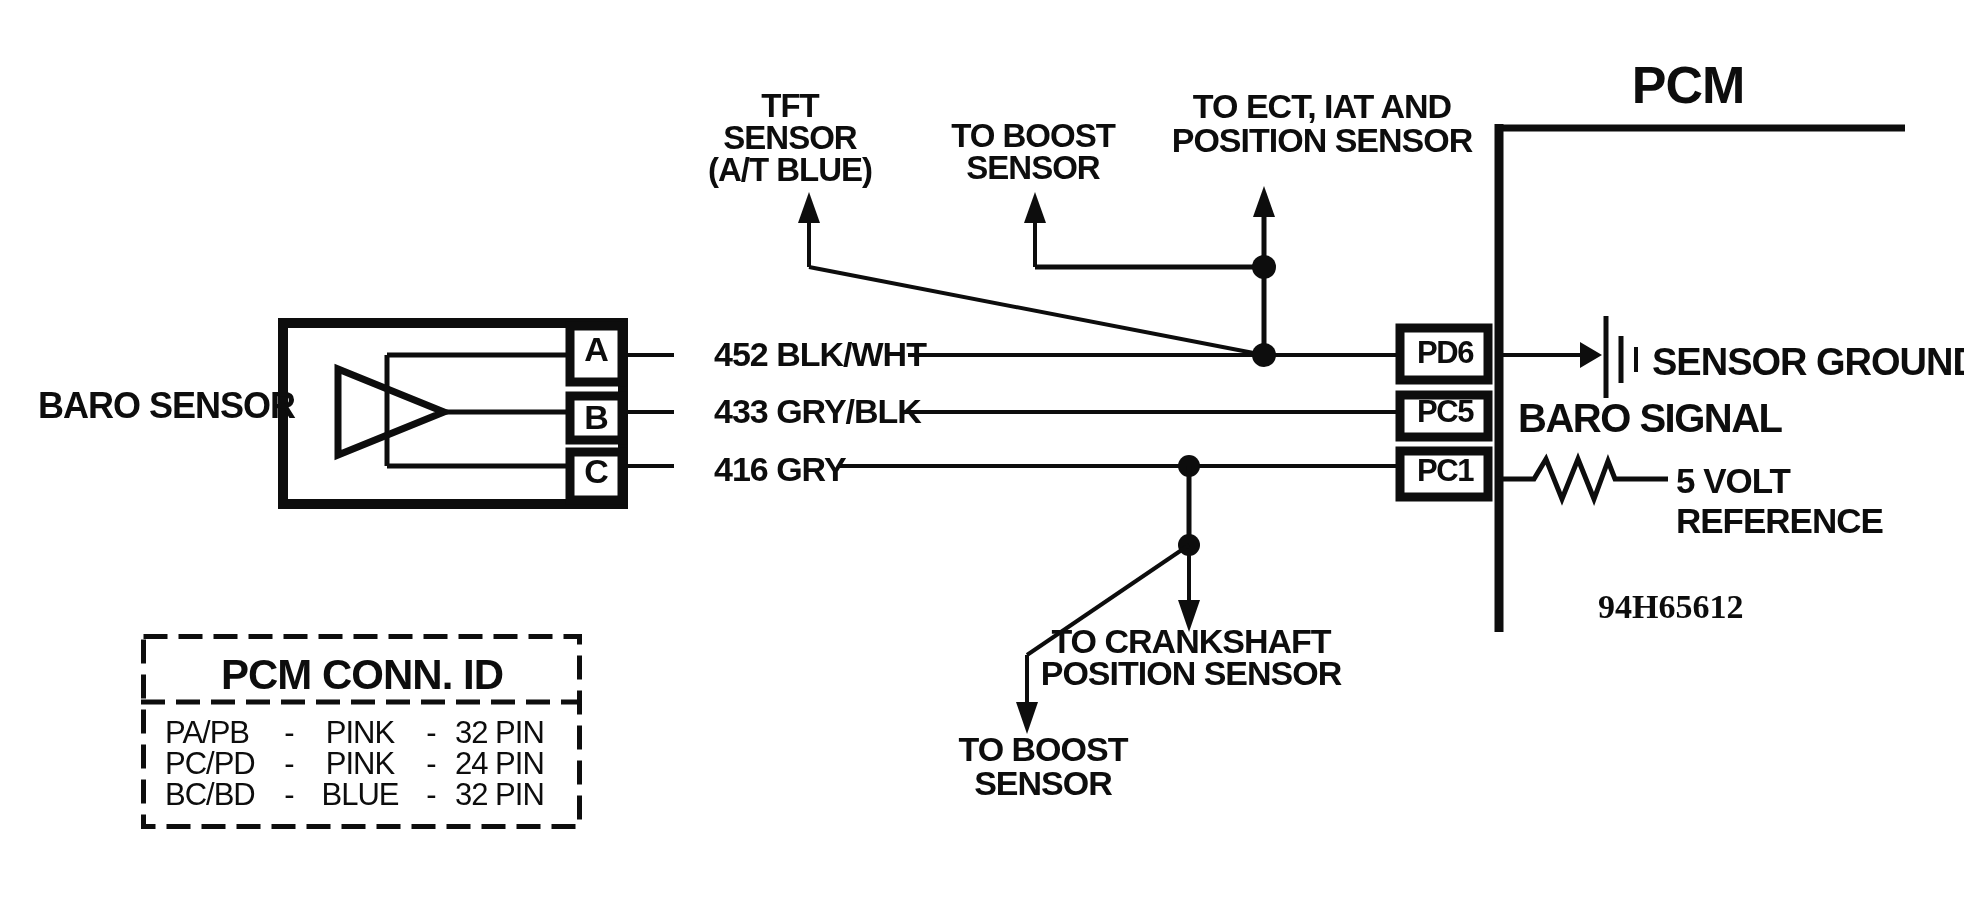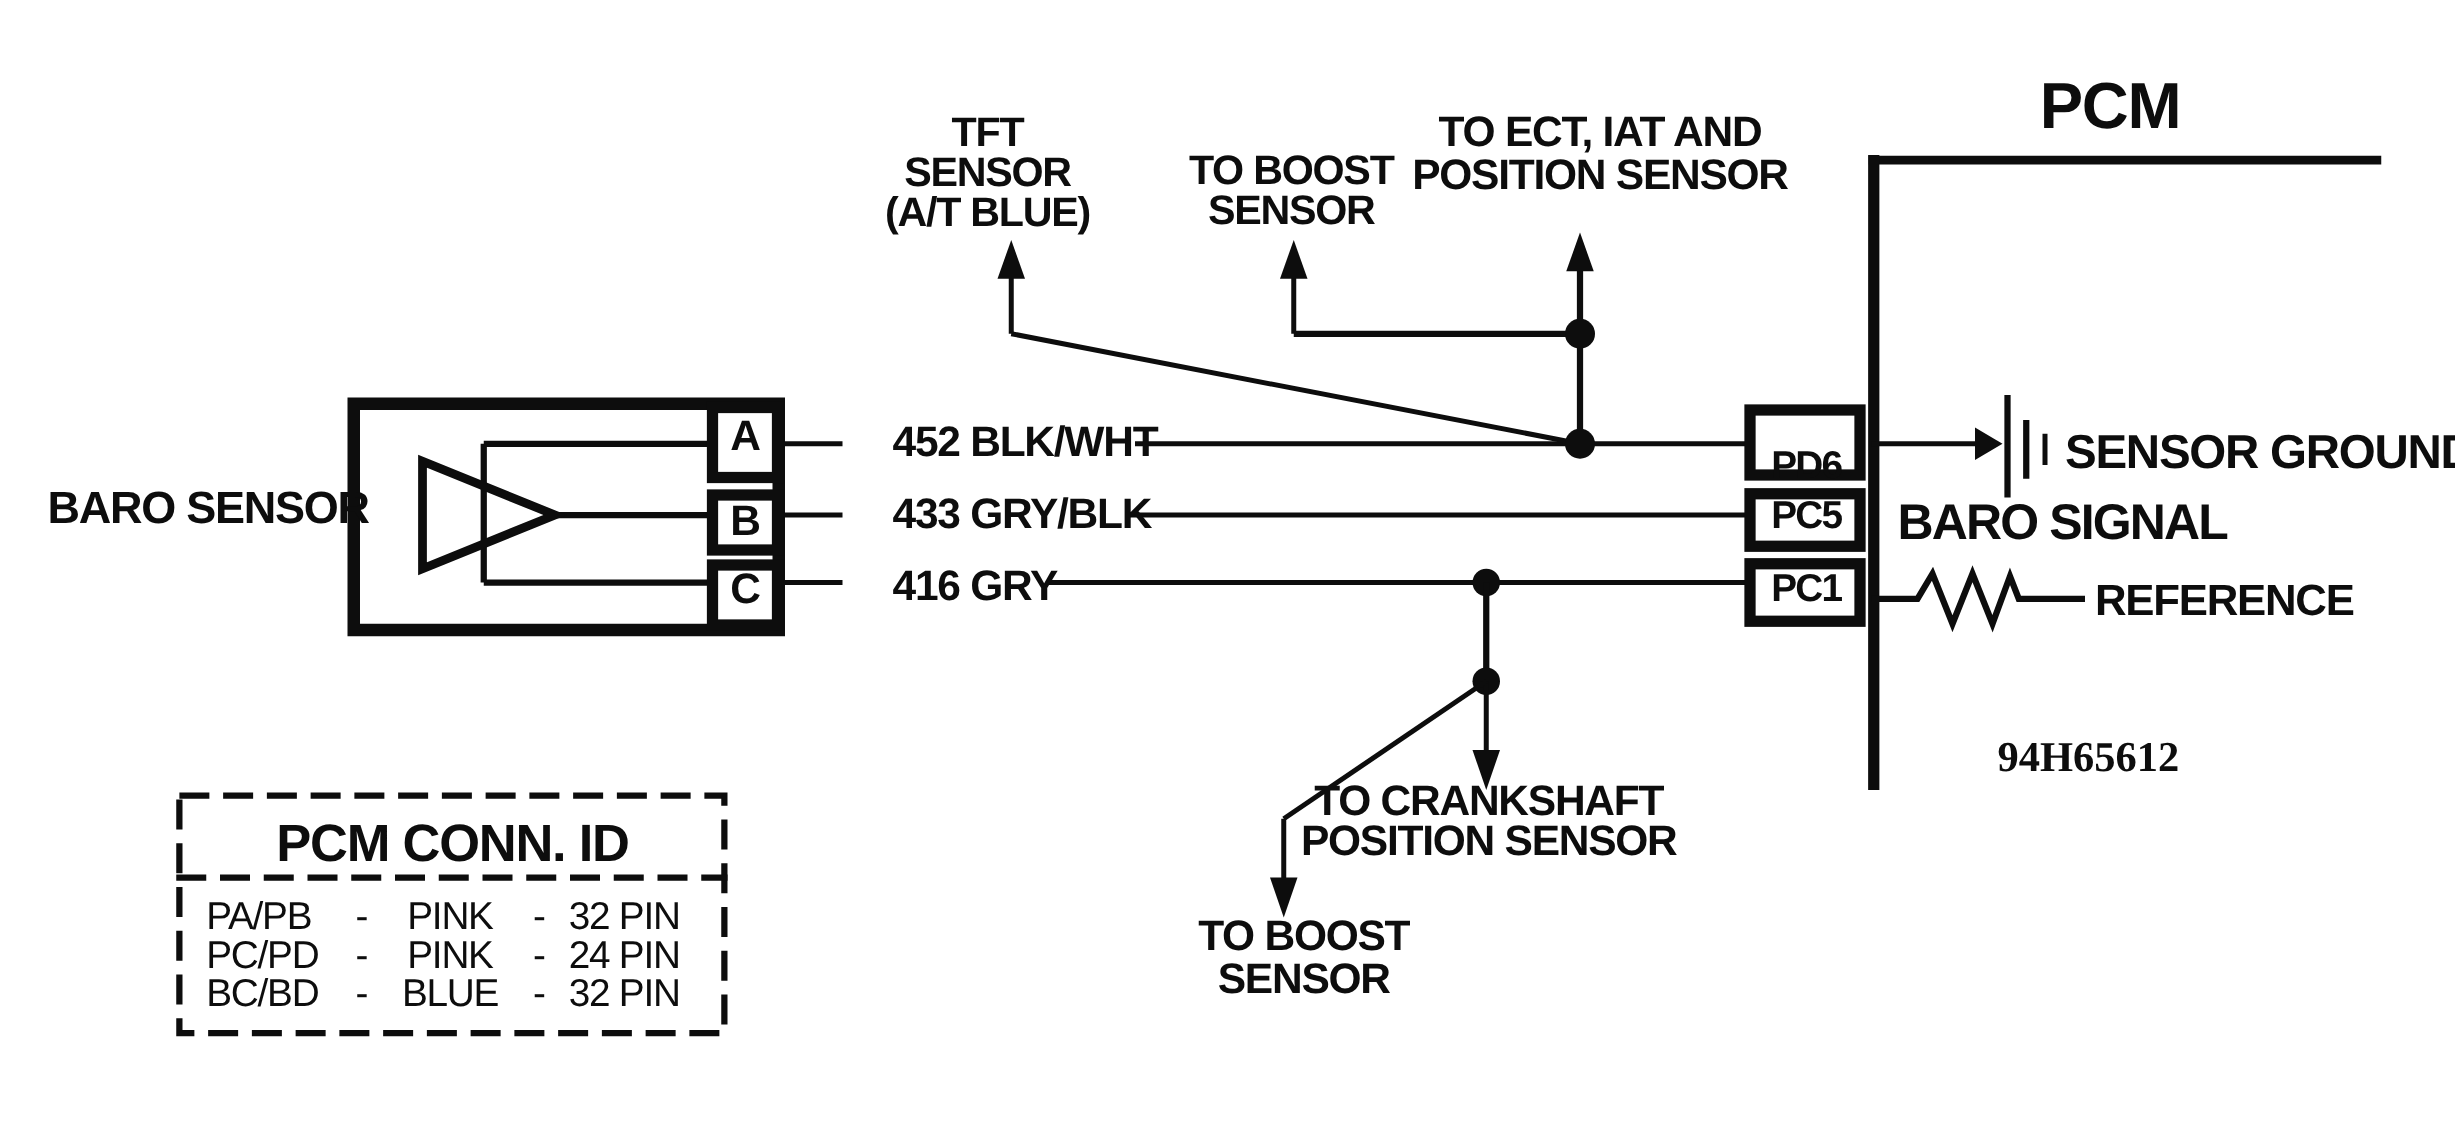--- a/index.html
+++ b/index.html
@@ -3,29 +3,29 @@
 <meta charset="utf-8">
 <style>
   html,body{margin:0;padding:0;background:#e8e8e8;}
   .canvas{position:relative;width:1964px;height:900px;background:#ffffff;overflow:hidden;
           font-family:"Liberation Sans", sans-serif;color:#0d0d0d;}
   svg.wiring{position:absolute;left:0;top:0;}
   .lbl{position:absolute;font-weight:bold;color:#0d0d0d;white-space:nowrap;letter-spacing:-1px;line-height:1;}
   .ctr{text-align:center;transform:translateX(-50%);}
   .tft{left:790px;top:90px;font-size:33px;line-height:32px;}
   .boost-top{left:1033px;top:120px;font-size:33px;line-height:32px;}
-  .ect{left:1280px;top:89px;font-size:34px;line-height:34px;}
+  .ect{left:1322px;top:89px;font-size:34px;line-height:34px;}
   .pcm-title{left:1688px;top:59px;font-size:52px;}
   .baro-lbl{left:38px;top:388px;font-size:36px;}
   .wire-lbl{left:690px;font-size:34px;margin-left:24px;}
   .w452{top:337px;} .w433{top:394px;} .w416{top:452px;}
   .pinletter{font-size:34px;left:596px;}
   .pA{top:332px;} .pB{top:400px;} .pC{top:454px;}
   .pcmpin{font-size:31px;left:1445px;letter-spacing:-1.5px;}
-  .pd6{top:337px;margin-top:19px;} .pc5{top:396px;} .pc1{top:455px;}
+  .pd6{top:337px;} .pc5{top:396px;} .pc1{top:455px;}
   .sensor-ground{left:1652px;top:343px;font-size:38px;}
   .baro-signal{left:1518px;top:398px;font-size:40px;letter-spacing:-1.5px;}
   .five-volt{left:1676px;top:461px;font-size:35px;line-height:40px;}
   .refnum{left:1598px;top:590px;font-size:34px;font-family:"Liberation Serif","DejaVu Serif",serif;letter-spacing:0;}
   .crank{left:1191px;top:625px;font-size:34px;line-height:32px;}
   .boost-bot{left:1043px;top:732px;font-size:34px;line-height:34px;}
   .conn-title{left:362px;top:654px;font-size:42px;}
   .conn-rows{position:absolute;left:165px;top:717px;font-size:31px;font-weight:normal;letter-spacing:-1px;}
   .conn-row{display:flex;height:31px;align-items:center;}
   .conn-row .code{width:100px;text-align:left;}
@@ -127,20 +127,21 @@
   <div class="lbl ctr pinletter pB">B</div>
   <div class="lbl ctr pinletter pC">C</div>
 
   <div class="lbl wire-lbl w452">452 BLK/WHT</div>
   <div class="lbl wire-lbl w433">433 GRY/BLK</div>
   <div class="lbl wire-lbl w416">416 GRY</div>
 
   <div class="lbl sensor-ground">SENSOR GROUND</div>
   <div class="lbl baro-signal">BARO SIGNAL</div>
   <div class="lbl five-volt">
+    <div>5 VOLT</div>
     <div>REFERENCE</div>
   </div>
 
   <div class="lbl ctr crank">
     <div>TO CRANKSHAFT</div>
     <div>POSITION SENSOR</div>
   </div>
   <div class="lbl ctr boost-bot">
     <div>TO BOOST</div>
     <div>SENSOR</div>

